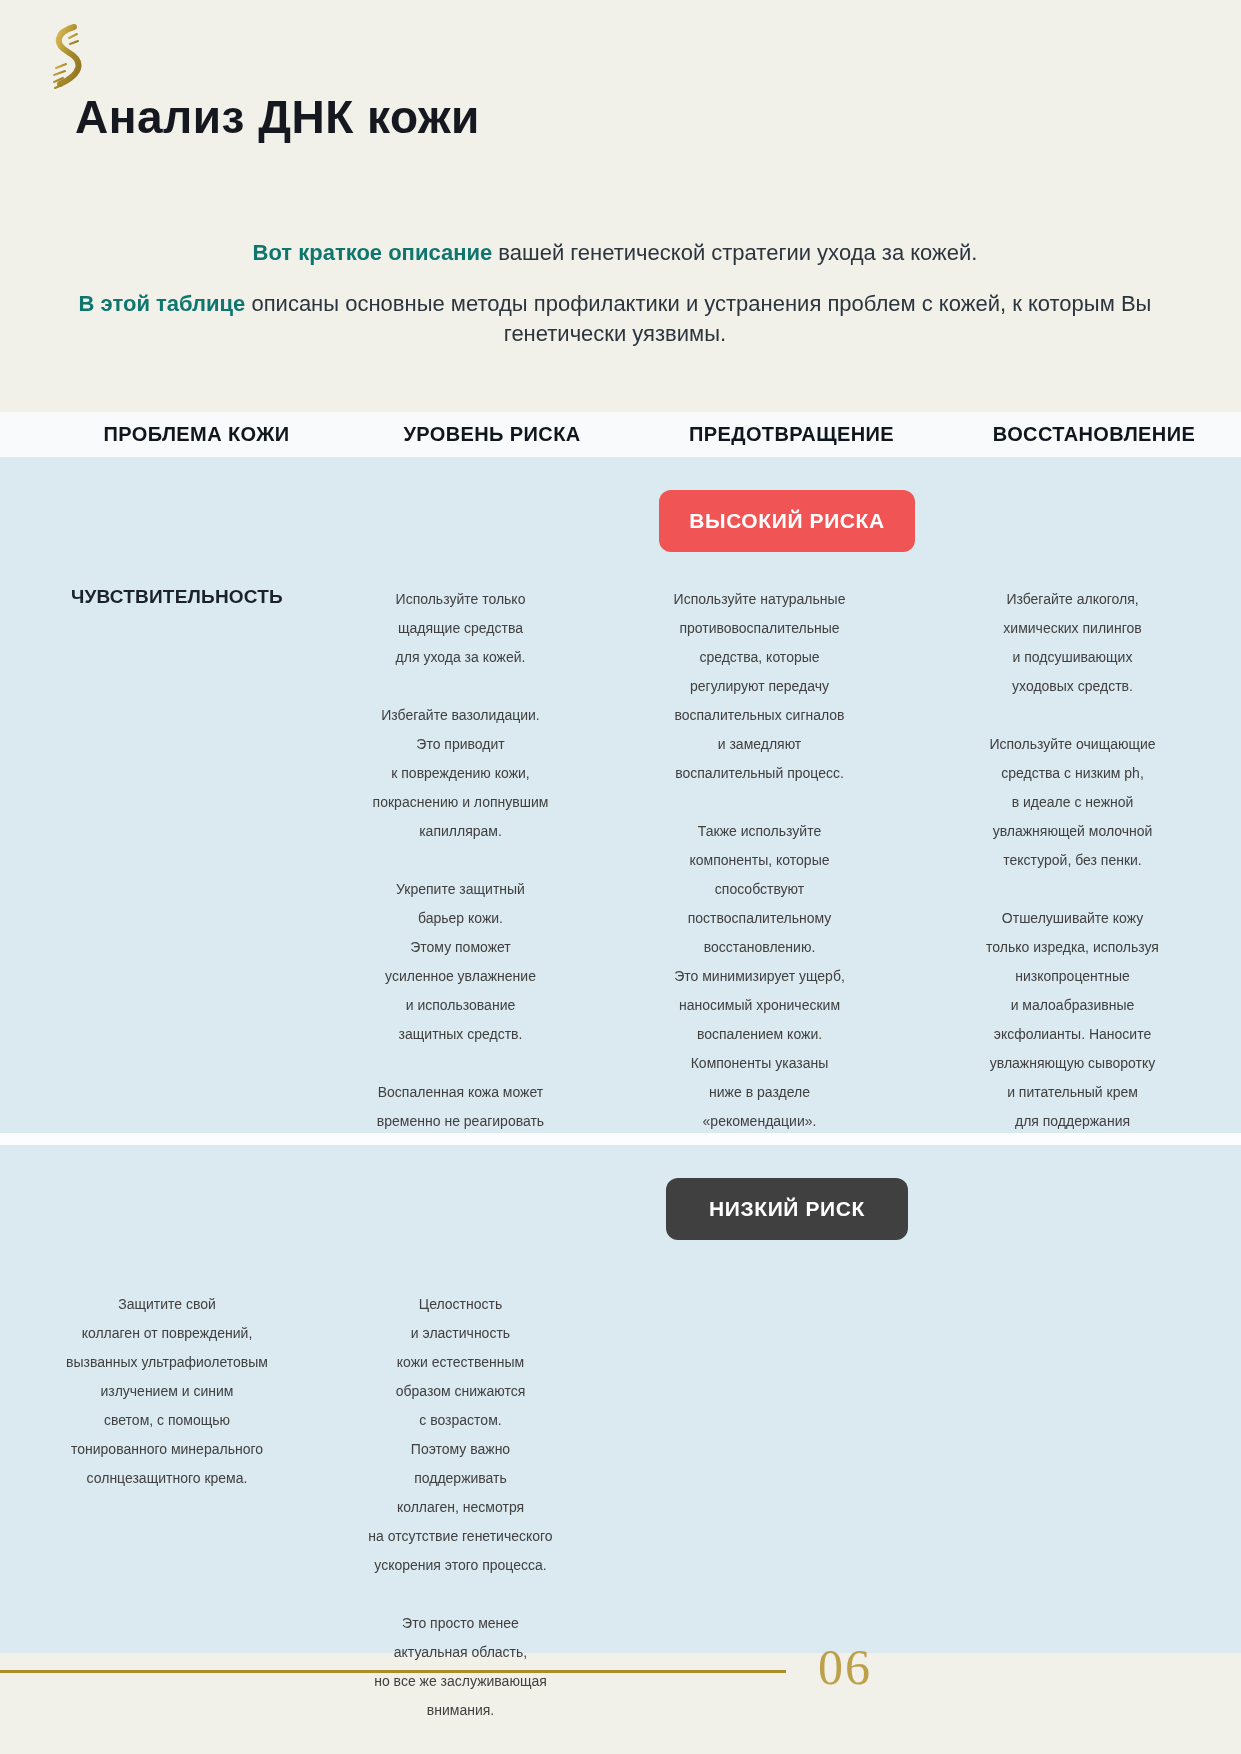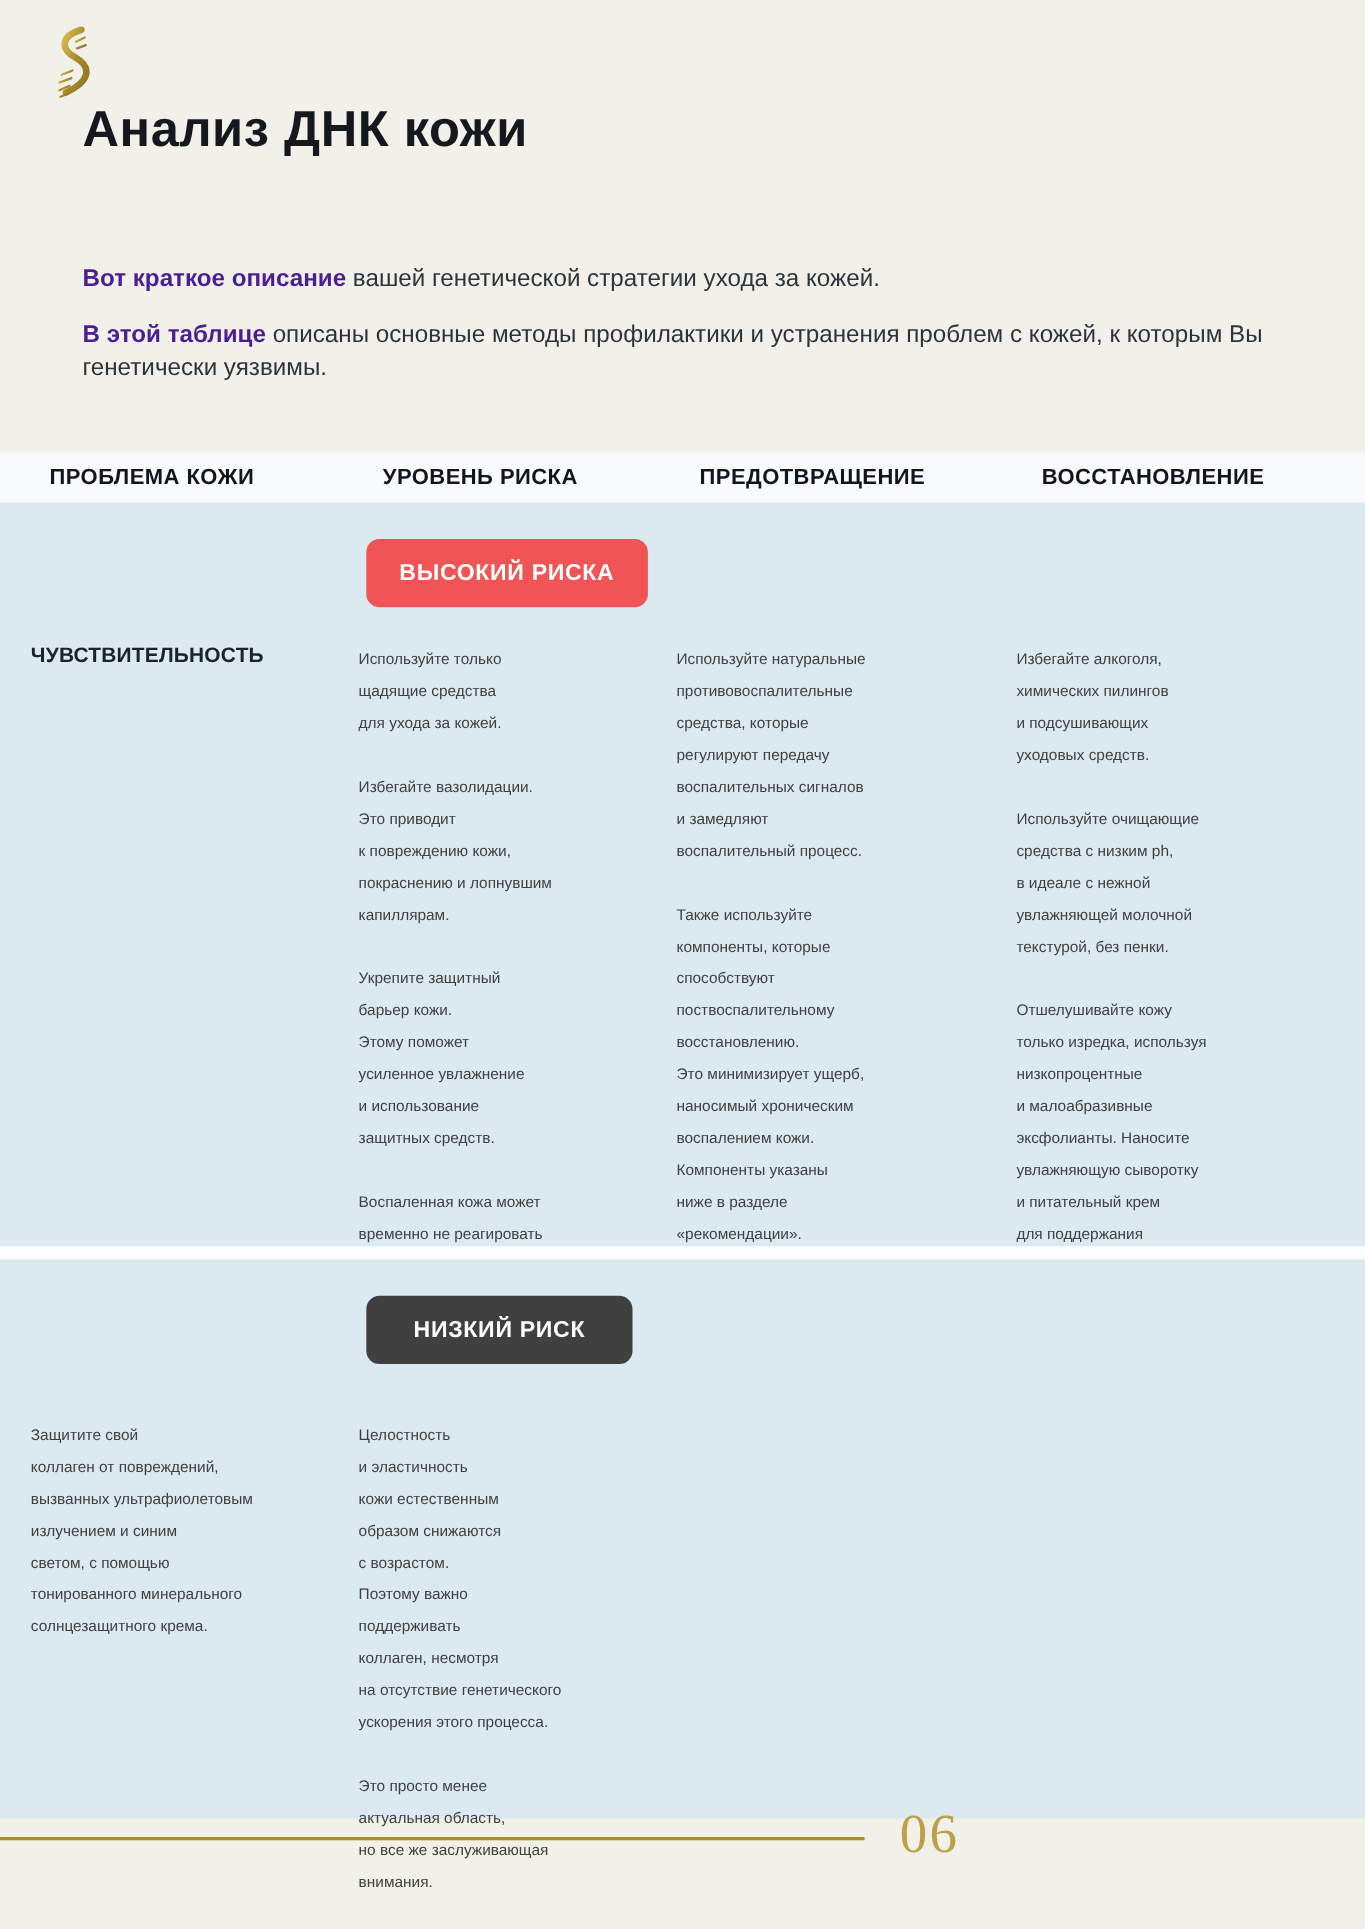--- a/index.html
+++ b/index.html
@@ -4,36 +4,36 @@
 <style>
   html,body{margin:0;padding:0;}
   body{
     width:1241px;height:1754px;
     background:#f1f1ea;
     font-family:"Liberation Sans", sans-serif;
     color:#333f4a;
     position:relative;
     overflow:hidden;
   }
-  .page{position:relative;width:1241px;height:1754px;}
+  .page{position:relative;width:1241px;height:1754px;text-align:center;}
 
   
   .logo{position:absolute;left:44px;top:24px;width:46px;height:70px;}
 
   
   .title{
     position:absolute;left:75px;top:90px;margin:0;
     font-size:46px;font-weight:800;color:#15191f;letter-spacing:.5px;
   }
   .subtitle{
     position:absolute;left:75px;top:161px;margin:0;
     font-size:30px;font-weight:800;color:#15191f;letter-spacing:.2px;
   }
   .intro{position:absolute;left:75px;margin:0;font-size:22px;line-height:30px;color:#2c343d;width:1080px;}
-  .intro b{color:#4c1d95;}
+  .intro b{color:#0f766e;}
   .intro-1{top:238px;}
   .intro-2{top:289px;}
 
   
   .thead{
     position:absolute;left:0;top:412px;width:1241px;height:45px;
     background:#f8fafb;
     display:grid;grid-template-columns:303px 288px 311px auto;
     align-items:center;padding-left:45px;box-sizing:border-box;
   }

